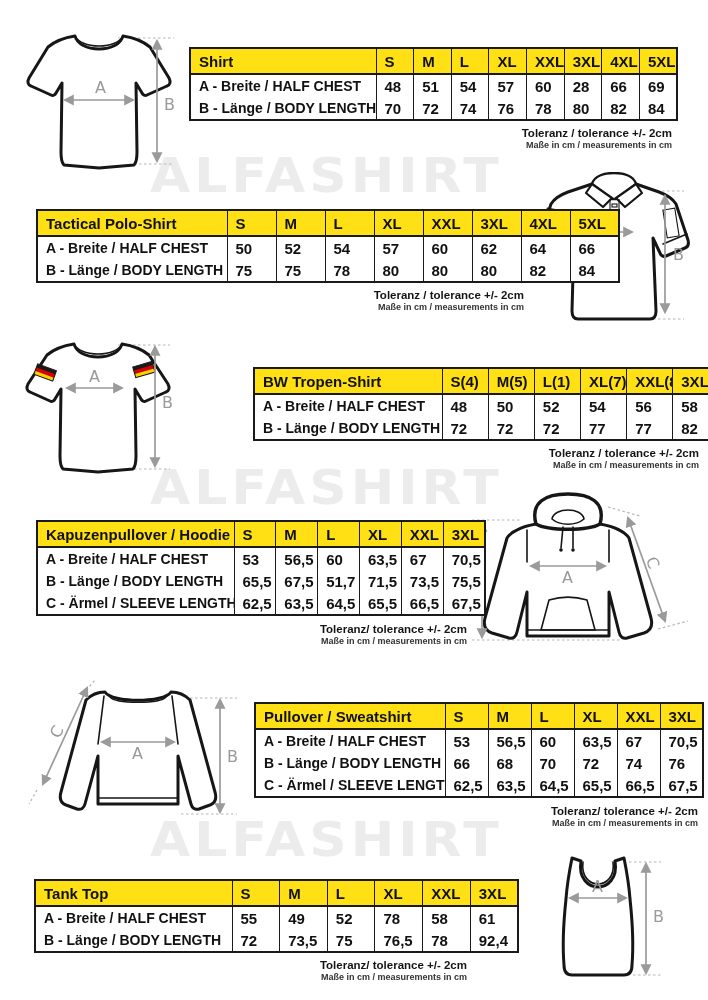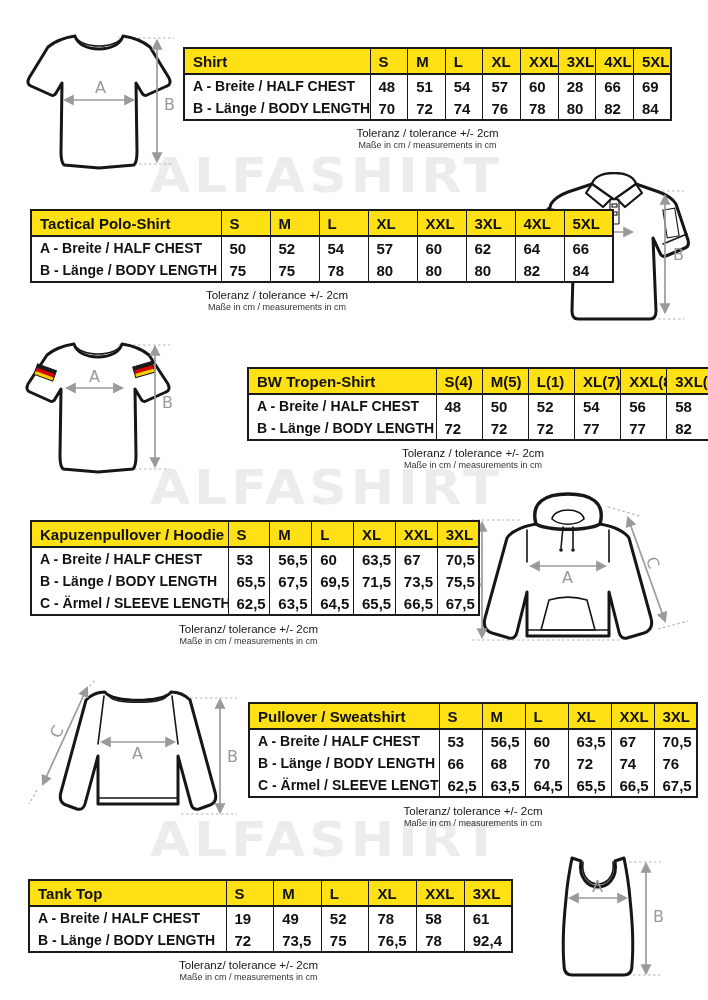--- a/index.html
+++ b/index.html
@@ -7,32 +7,32 @@
   #page{position:absolute;left:0;top:0;width:708px;height:1000px;}
 
   .watermark{
     position:absolute;left:150px;width:430px;height:56px;
     font-family:"DejaVu Sans",sans-serif;font-weight:bold;font-size:52px;
     letter-spacing:4px;color:#ececec;white-space:nowrap;z-index:0;
     transform:scaleY(0.92);user-select:none;
   }
 
   .tbl-wrap{position:absolute;z-index:2;}
-  table.size-table{border-collapse:collapse;table-layout:fixed;width:100%;background:#7dd3fc;border:2px solid #1a1a1a;}
+  table.size-table{border-collapse:collapse;table-layout:fixed;width:100%;background:#7dd3fc;border:2px solid #1a1a1a;margin-left:6px;}
   table.size-table th, table.size-table td{
     border-left:1px solid #1a1a1a;font-weight:bold;white-space:nowrap;overflow:hidden;
     padding:0 0 0 8px;text-align:left;vertical-align:middle;
   }
   table.size-table th{background:#FFE014;border-bottom:2px solid #1a1a1a;height:24px;font-size:15px;}
   table.size-table th.title-cell{font-size:15px;}
   table.size-table td{height:22px;font-size:15px;background:#fff;}
   table.size-table td.row-label{font-size:14px;}
   table.size-table th:first-child, table.size-table td:first-child{border-left:none;}
 
-  .caption{position:absolute;text-align:center;z-index:2;line-height:1.25;}
+  .caption{position:absolute;text-align:right;z-index:2;line-height:1.25;font-weight:bold;}
   .caption .tol{font-size:11.5px;color:#151515;}
   .caption .units{font-size:9px;color:#333;}
 
   .illus{position:absolute;z-index:1;}
   .illus svg{display:block;}
   .g-outline{fill:#ffffff;stroke:#161616;stroke-width:3;stroke-linejoin:round;stroke-linecap:round;}
   .g-detail{fill:none;stroke:#161616;stroke-width:1.6;stroke-linejoin:round;stroke-linecap:round;}
   .g-thin{fill:none;stroke:#161616;stroke-width:1.1;}
   .arrow{stroke:#9a9a9a;stroke-width:1.7;fill:none;}
   .dotted{stroke:#b5b5b5;stroke-width:1.2;fill:none;stroke-dasharray:2.5,2.5;}
@@ -312,21 +312,21 @@
             <td>56,5</td>
             <td>60</td>
             <td>63,5</td>
             <td>67</td>
             <td>70,5</td>
           </tr>
           <tr>
             <td class="row-label">B -  Länge / BODY LENGTH</td>
             <td>65,5</td>
             <td>67,5</td>
-            <td>69,5</td>
+            <td>51,7</td>
             <td>71,5</td>
             <td>73,5</td>
             <td>75,5</td>
           </tr>
           <tr>
             <td class="row-label">C -  Ärmel / SLEEVE LENGTH</td>
             <td>62,5</td>
             <td>63,5</td>
             <td>64,5</td>
             <td>65,5</td>
@@ -469,21 +469,21 @@
             <th>M</th>
             <th>L</th>
             <th>XL</th>
             <th>XXL</th>
             <th>3XL</th>
           </tr>
         </thead>
         <tbody>
           <tr>
             <td class="row-label">A -  Breite / HALF CHEST</td>
-            <td>19</td>
+            <td>55</td>
             <td>49</td>
             <td>52</td>
             <td>78</td>
             <td>58</td>
             <td>61</td>
           </tr>
           <tr>
             <td class="row-label">B -  Länge / BODY LENGTH</td>
             <td>72</td>
             <td>73,5</td>

